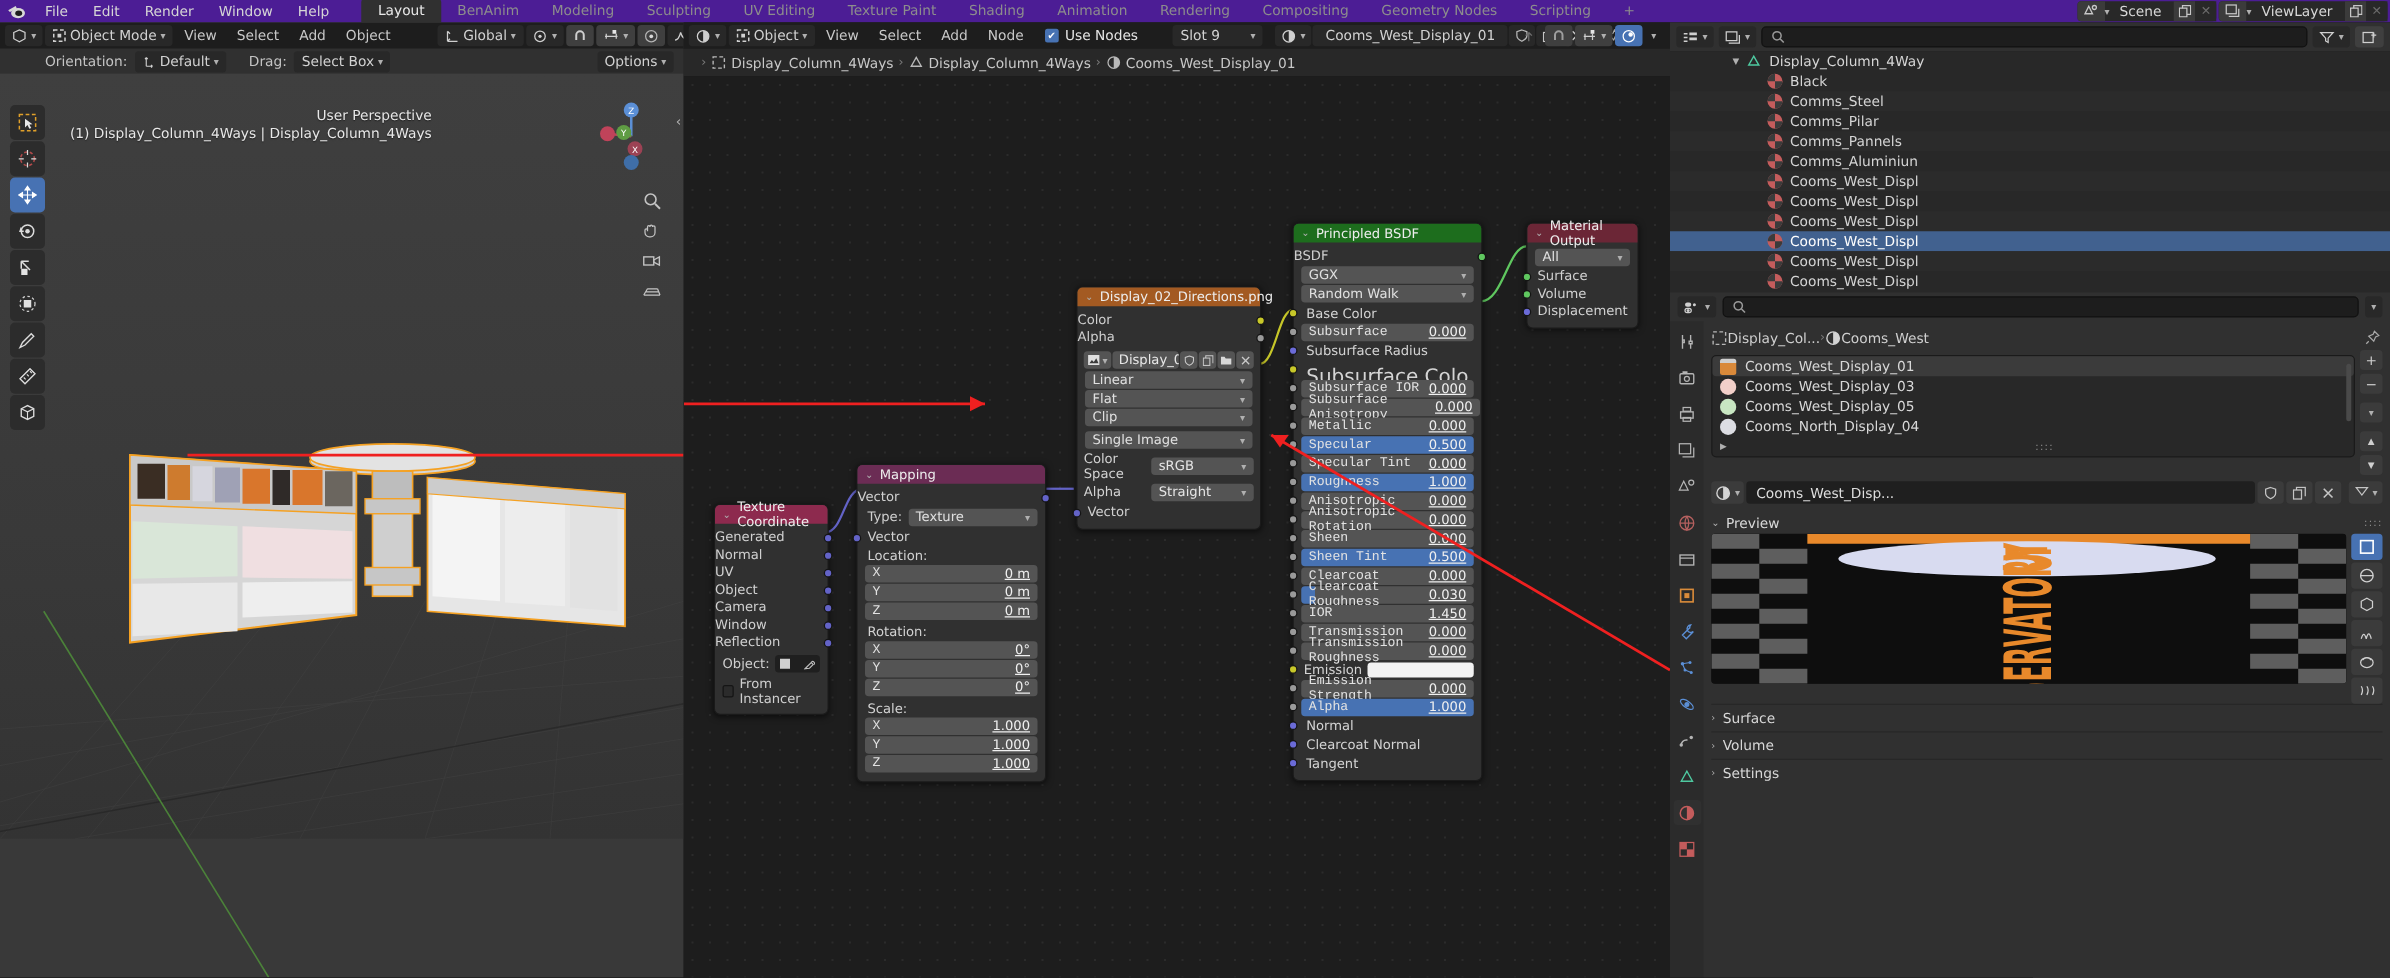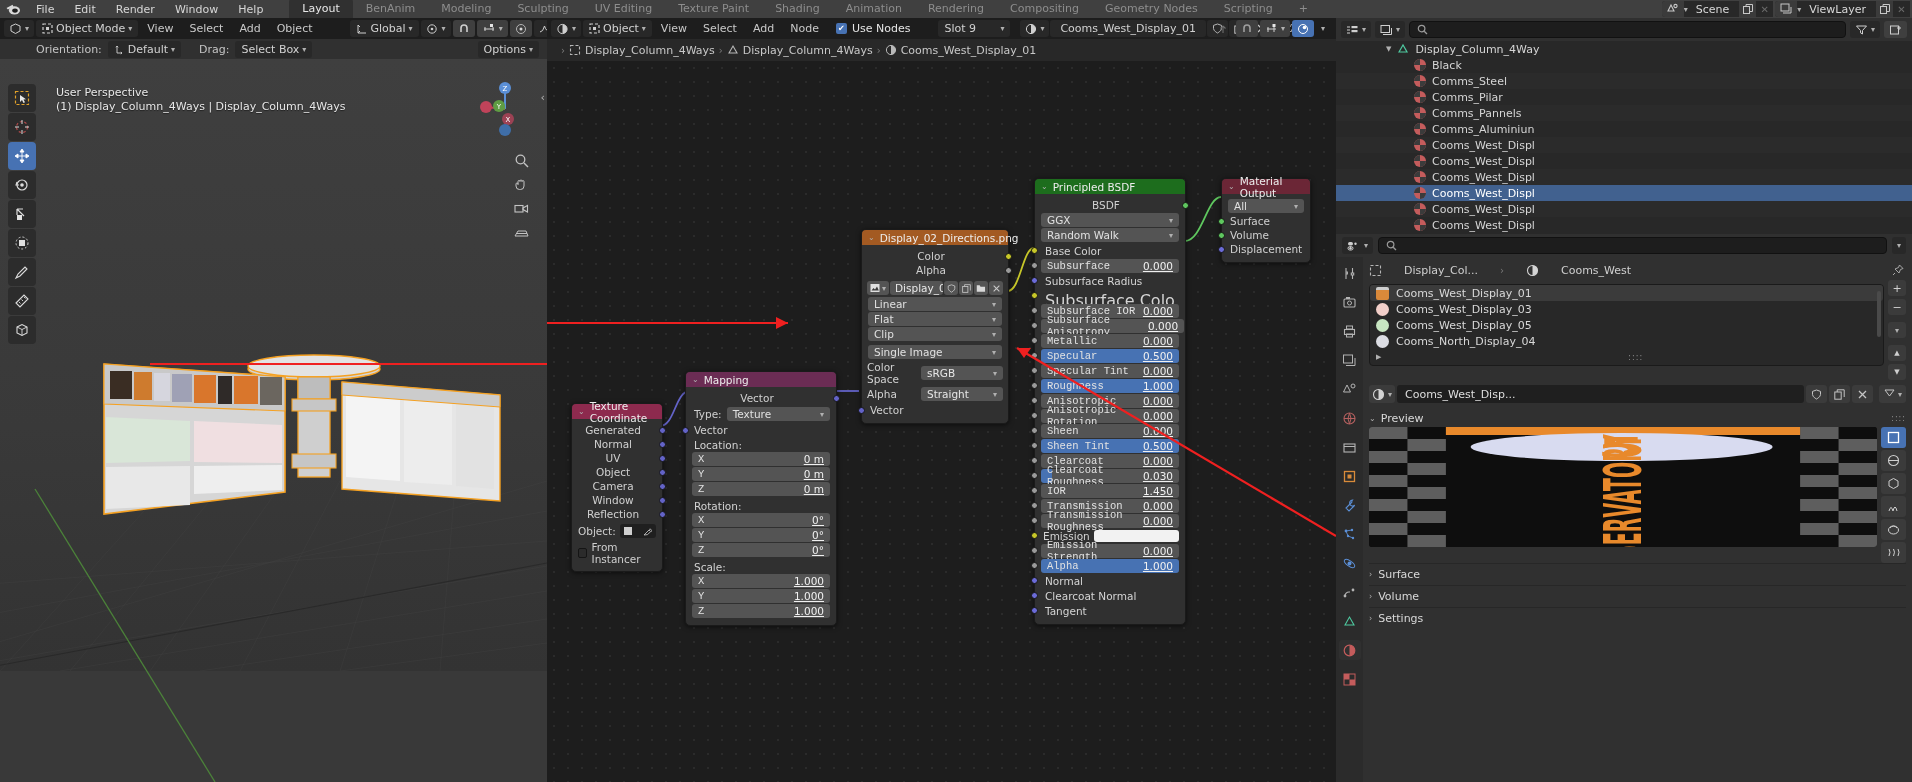--- a/index.html
+++ b/index.html
@@ -9,21 +9,21 @@
     font-family: "DejaVu Sans", "Liberation Sans", sans-serif;
     font-size: 11px;
     color: #e5e5e5;
     overflow: hidden;
   }
   #app { position: relative; width: 1912px; height: 782px; }
 
   
   .topbar {
     position: absolute; top: 0; left: 0; width: 1912px; height: 18px;
-    background: #404040; display: flex; align-items: center;
+    background: #4c1d95; display: flex; align-items: center;
   }
   .blender-logo { width: 26px; height: 18px; display:flex; align-items:center; justify-content:center; }
   .topmenu { display: flex; align-items: center; gap: 0px; }
   .topmenu .mi { padding: 2px 10px; color: #d6d6d6; font-size: 11px; white-space: nowrap; }
   .workspaces { display: flex; align-items: center; margin-left: 16px; }
   .ws { padding: 3px 13px 4px; color: #8d8d8d; font-size: 11px; border-radius: 3px 3px 0 0; white-space: nowrap;}
   .ws.active { background: #303030; color: #e8e8e8; }
   .topright { position: absolute; right: 0; top: 0; height: 18px; display: flex; align-items: center; gap: 0px; }
   .scenefield {
     display:flex; align-items:center; height: 16px; background:#282828; border-radius: 3px;
@@ -48,21 +48,21 @@
     background:#303030; display:flex; align-items:center; gap:6px; padding-left: 36px;
     font-size:11px; color:#c4c4c4;
   }
   .hdr-btn { height:17px; display:flex; align-items:center; gap:3px; padding:0 6px;
     background:#282828; border-radius:3px; color:#d2d2d2; font-size:11px; white-space:nowrap;}
   .hdr-txt { padding:0 7px; color:#c9c9c9; font-size:11px; }
   .hdr-chip { height:17px; display:flex;align-items:center; padding:0 5px; background:#282828;border-radius:3px; gap:3px;}
   .hdr-chip.on { background:#4772b3; }
 
   .vp-body { position:absolute; top:41px; left:0; width:547px; height:612px;
-    background: linear-gradient(#3f3f3f, #393939 60%, #333333); }
+    background: linear-gradient(#3f3f3f, #393939 60%, #333333); text-align: right; }
   .vp-overlay-text { position:absolute; left:56px; top:27px; font-size:11px; color:#e8e8e8; line-height:14px; text-shadow:0 1px 1px #00000088;}
   .toolbar-left { position:absolute; left:8px; top:25px; width:28px; display:flex; flex-direction:column; gap:1px; }
   .tool {
     width:28px; height:28px; background:#2c2c2c; border-radius:4px;
     display:flex; align-items:center; justify-content:center; color:#cfcfcf;
   }
   .tool.active { background:#4772b3; }
   .gizmo-nav { position:absolute; right:12px; top:20px; width:60px; height:60px; }
   .vp-right-btns { position:absolute; right:12px; top:90px; width:28px; display:flex; flex-direction:column; gap:2px;}
   .vp-rb { width:28px;height:22px; display:flex;align-items:center;justify-content:center;color:#c3c3c3;}
@@ -87,21 +87,21 @@
     background-size: 14px 14px;
     overflow:hidden;
   }
 
   .node { position:absolute; border-radius:5px; background:#303030;
     box-shadow: 0 1px 5px #00000099; border:1px solid #1a1a1a; }
   .node .nhead { height:15px; display:flex; align-items:center; gap:5px;
     padding-left:6px; border-radius:4px 4px 0 0; font-size:10.5px; color:#ededed; }
   .node .nbody { padding:4px 0 6px; }
   .nrow { height:14px; display:flex; align-items:center; font-size:10.5px; color:#d0d0d0; position:relative;}
-  .nrow.right { justify-content:center; padding-right:8px; }
+  .nrow.right { justify-content:flex-start; padding-right:8px; }
   .nrow.left { padding-left:8px; }
   .sock { position:absolute; width:7px;height:7px;border-radius:50%; border:1px solid #141414; }
   .sock.out { right:-4px; } .sock.in { left:-4px; }
   .sock.yellow{background:#c7c729;} .sock.gray{background:#9a9a9a;}
   .sock.blue{background:#6363c7;} .sock.green{background:#5fc75f;}
   .sock.purple{background:#6b6bd8;}
   .widget { margin:1px 6px; height:14px; background:#545454; border-radius:3px;
     display:flex;align-items:center; padding:0 6px; font-size:10.5px; color:#e0e0e0;
     justify-content:space-between;}
   .widget.prop { background:#545454; justify-content:space-between; }
@@ -130,21 +130,21 @@
   
   .props { position:absolute; left:1336px; top:234px; width:576px; height:548px; background:#303030; }
   .props-header{ height:23px; background:#303030; display:flex;align-items:center;gap:5px;padding:0 6px;}
   .props-search{ flex:1; height:17px;background:#1d1d1d;border:1px solid #111;border-radius:4px;
     display:flex;align-items:center;padding:0 7px;gap:5px;color:#8a8a8a;}
   .props-main{ display:flex; height:525px; }
   .tabcol{ width:27px; background:#2b2b2b; padding-top:6px; display:flex; flex-direction:column; align-items:center; gap:9px;}
   .ptab{ width:22px;height:20px; display:flex;align-items:center;justify-content:center; color:#b4b4b4; border-radius:3px;}
   .ptab.active{ background:#303030; color:#e4e4e4;}
   .pcontent{ flex:1; background:#303030; padding:3px 6px 0; overflow:hidden;}
-  .pbreadcrumb{ height:20px; display:flex;align-items:center; gap:22px; font-size:11px;color:#cfcfcf;}
+  .pbreadcrumb{ height:20px; display:flex;align-items:center; gap:0; font-size:11px;color:#cfcfcf;}
   .slotlist{ background:#282828; border:1px solid #1a1a1a; border-radius:4px; margin-top:4px; }
   .slot{ height:16px; display:flex; align-items:center; gap:7px; padding-left:6px; font-size:11px; color:#d8d8d8;}
   .slot.sel{ background:#3b3b3b; border-radius:3px; }
   .slot-dot{ width:13px;height:13px;border-radius:50%;}
   .matfield{ display:flex; align-items:center; height:18px; margin-top:5px; gap:2px;}
   .matfield .box{ background:#1f1f1f; border-radius:3px; height:18px; display:flex;align-items:center;
      padding:0 8px; font-size:11px; color:#dedede;}
   .panel-hdr{ height:18px; display:flex;align-items:center;gap:5px; font-size:11px;color:#dadada; margin-top:6px;}
   .preview-img{ height:120px; background:#111; border-radius:3px; position:relative; overflow:hidden;}
   .prev-side{ width:25px; display:flex;flex-direction:column;gap:2px; }

